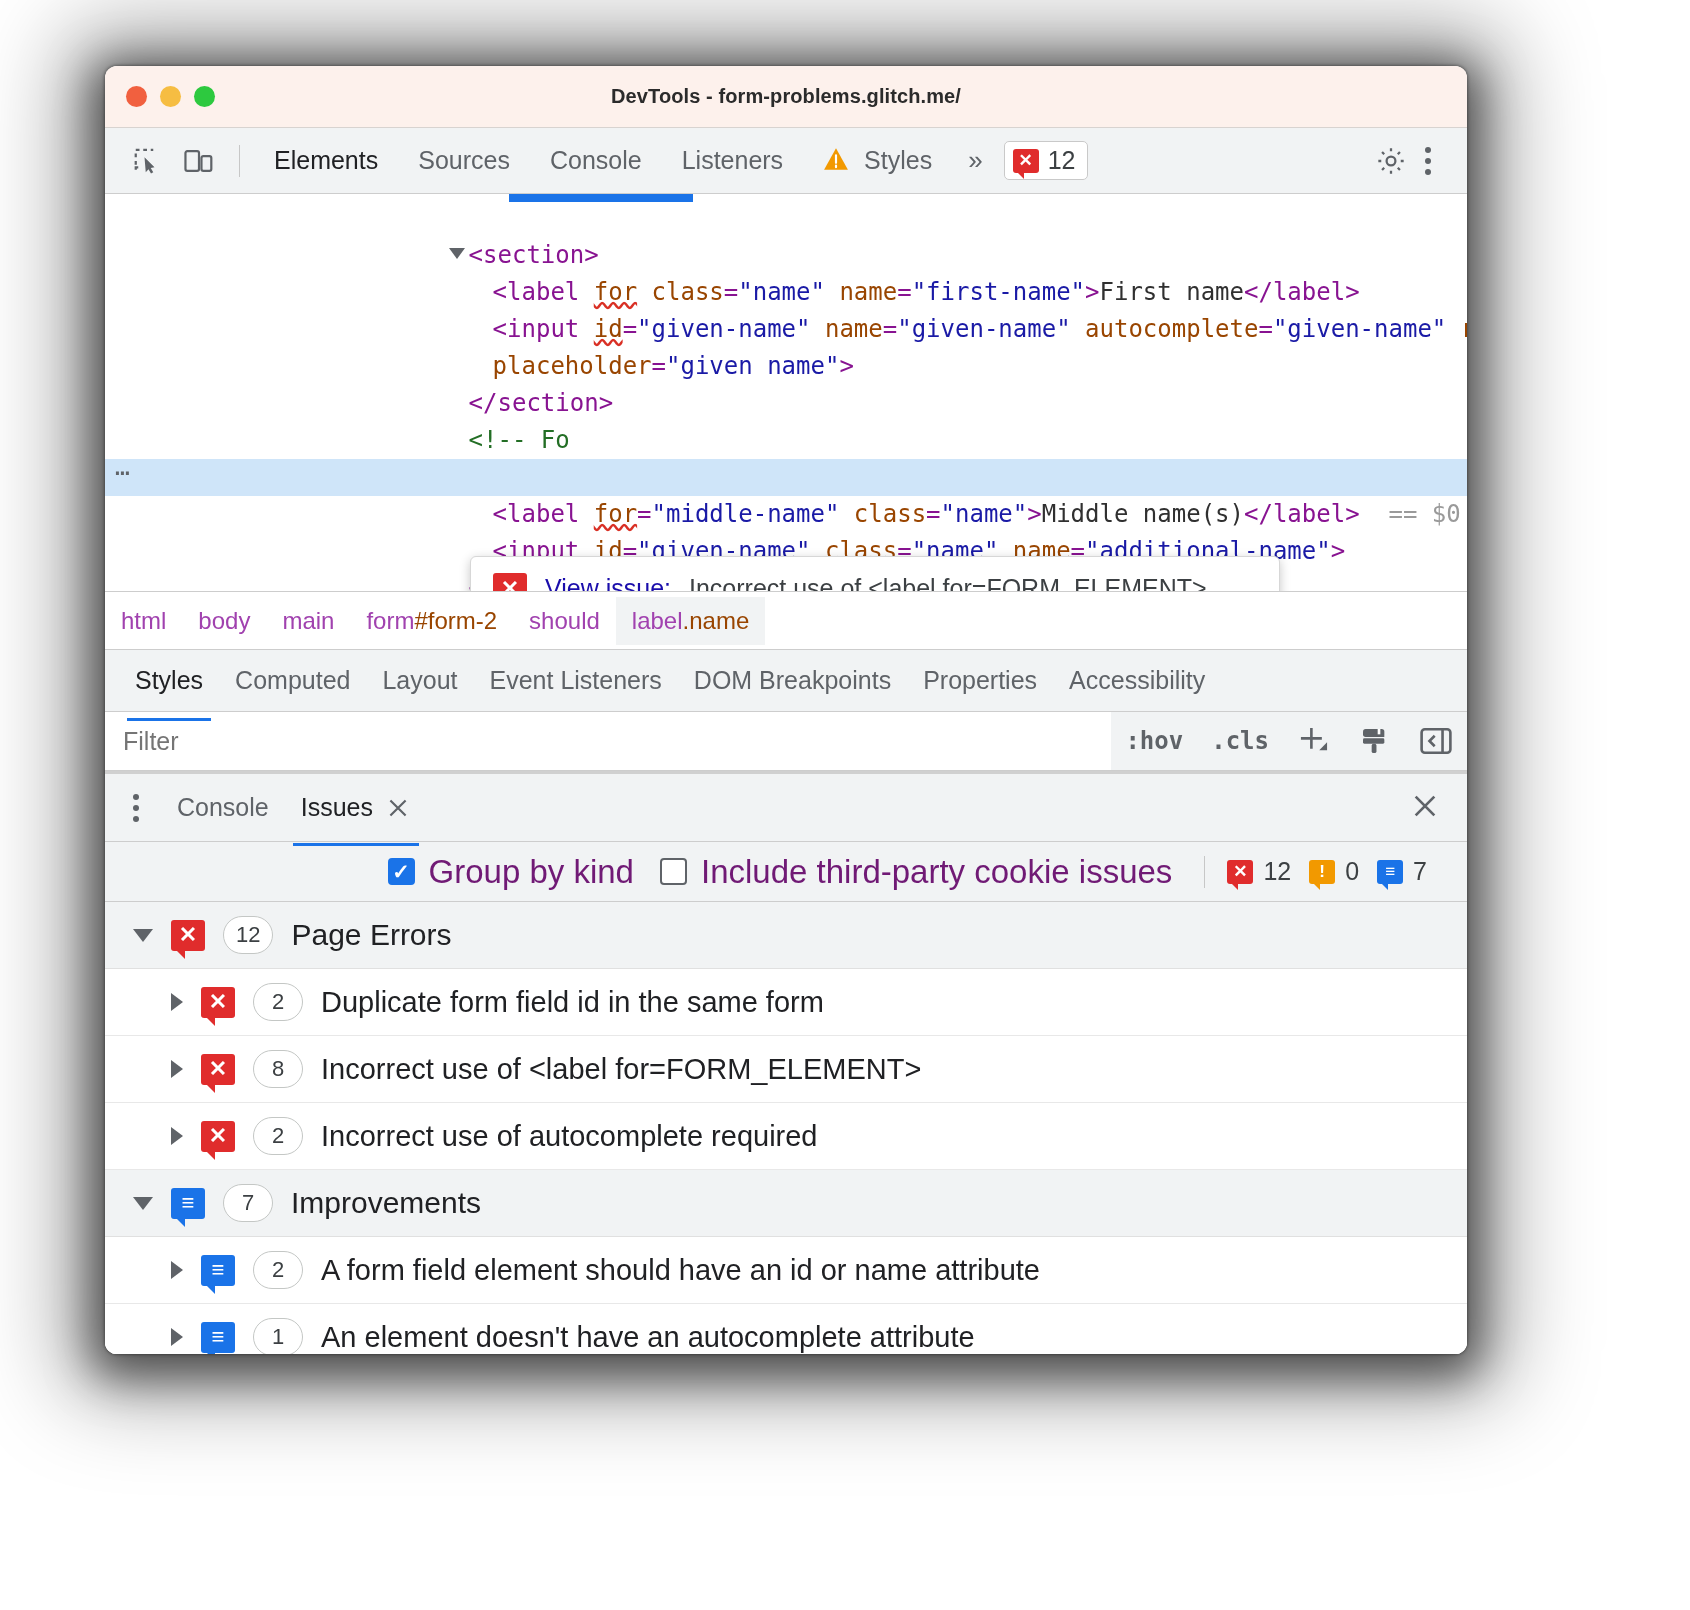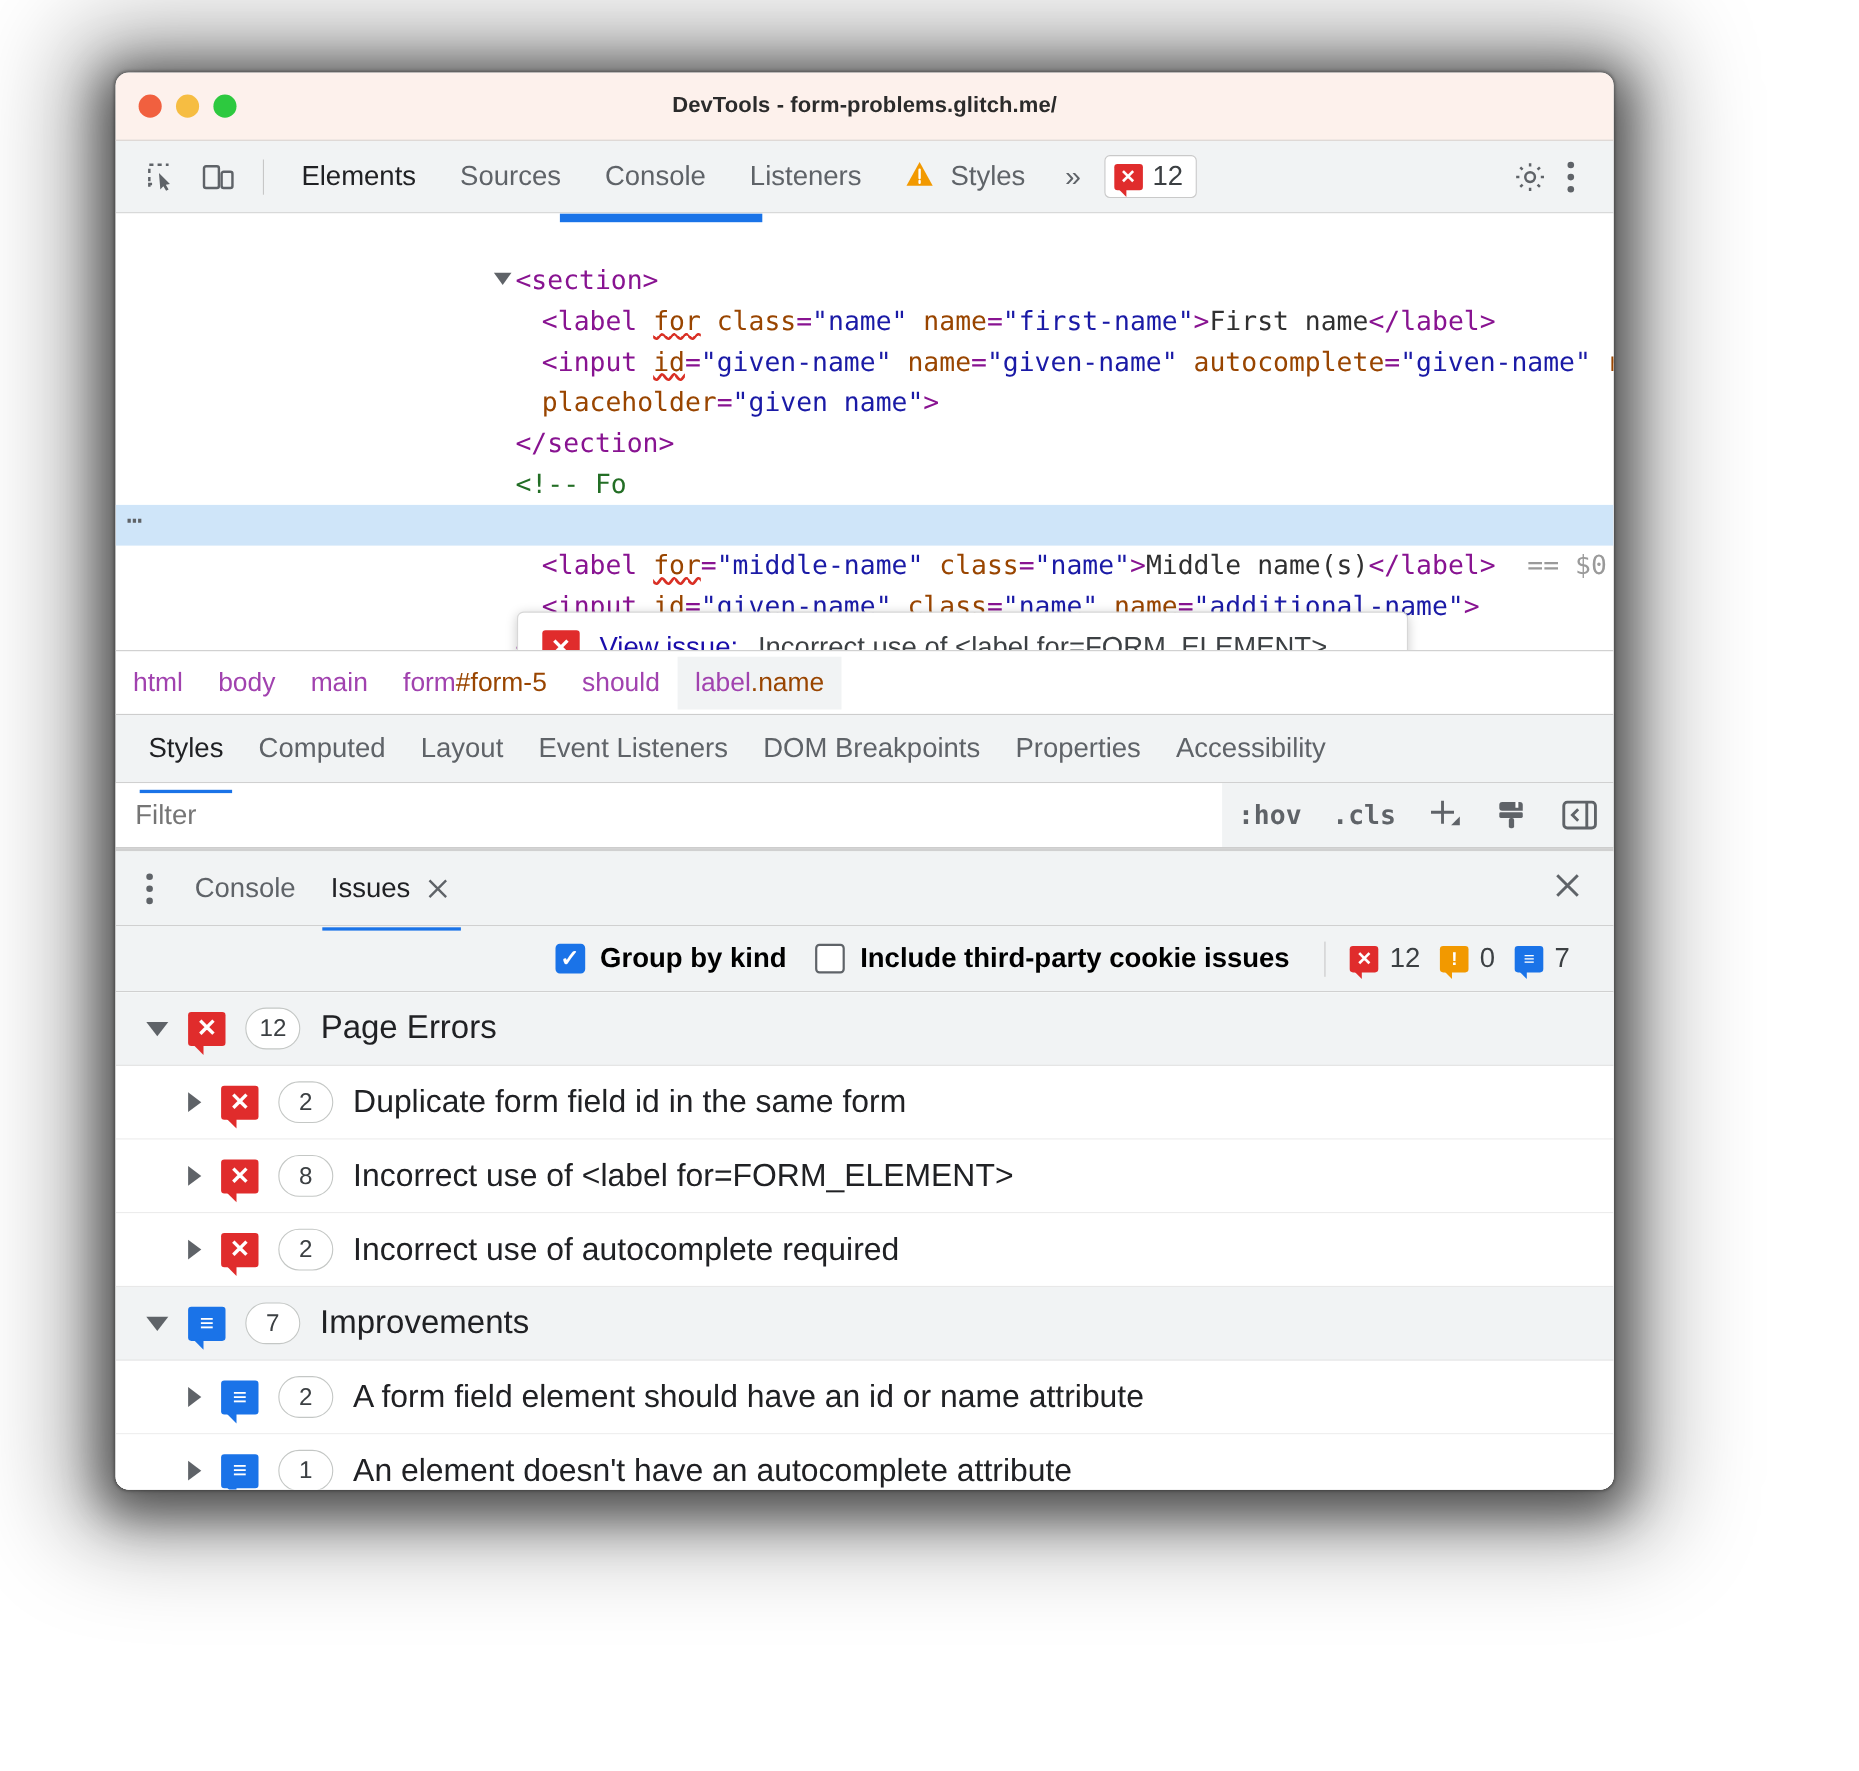--- a/index.html
+++ b/index.html
@@ -265,21 +265,21 @@
   
   .optrow {
     flex: 0 0 60px;
     display: flex; align-items: center;
     background: #f1f3f4;
     border-bottom: 1px solid #cdcdcd;
     padding-right: 22px;
   }
   .optrow .spacer { flex: 1 1 auto; }
   .opt { display: flex; align-items: center; gap: 14px; margin-right: 26px; }
-  .opt .lbl { font-size: 25px; color: #000000; font-weight: bold; }
+  .opt .lbl { font-size: 33px; color: #701a75; }
   .cb { width: 27px; height: 27px; border-radius: 4px; border: 2px solid #5f6368; background: #fff;
         display: flex; align-items: center; justify-content: center; }
   .cb.on { background: #1a73e8; border-color: #1a73e8; color: #fff; }
   .cb.on::after { content: "✓"; font-size: 21px; font-weight: bold; line-height: 1; }
   .optsep { width: 1px; height: 32px; background: #c7c7c7; margin: 0 22px 0 6px; }
   .cntgrp { display: flex; align-items: center; gap: 10px; margin-right: 18px; }
   .cntgrp .n { font-size: 25px; color: #3c4043; }
 
   
   .issues { flex: 1 1 auto; overflow: hidden; background: #fff; }
@@ -437,21 +437,21 @@
         <span class="link">View issue:</span>
         <span class="desc">Incorrect use of &lt;label for=FORM_ELEMENT&gt;</span>
 
       </div>
     </div>
 
     <div class="crumbs">
       <span class="crumb"><span>html</span></span>
       <span class="crumb"><span>body</span></span>
       <span class="crumb"><span>main</span></span>
-      <span class="crumb"><span>form</span><span class="sub">#form-5</span></span>
+      <span class="crumb"><span>form</span><span class="sub">#form-2</span></span>
       <span class="crumb"><span>should</span></span>
       <span class="crumb active"><span>label</span><span class="sub">.name</span></span>
     </div>
 
     <div class="sbtabs">
       <span class="sbtab active">Styles</span>
       <span class="sbtab">Computed</span>
       <span class="sbtab">Layout</span>
       <span class="sbtab">Event Listeners</span>
       <span class="sbtab">DOM Breakpoints</span>

